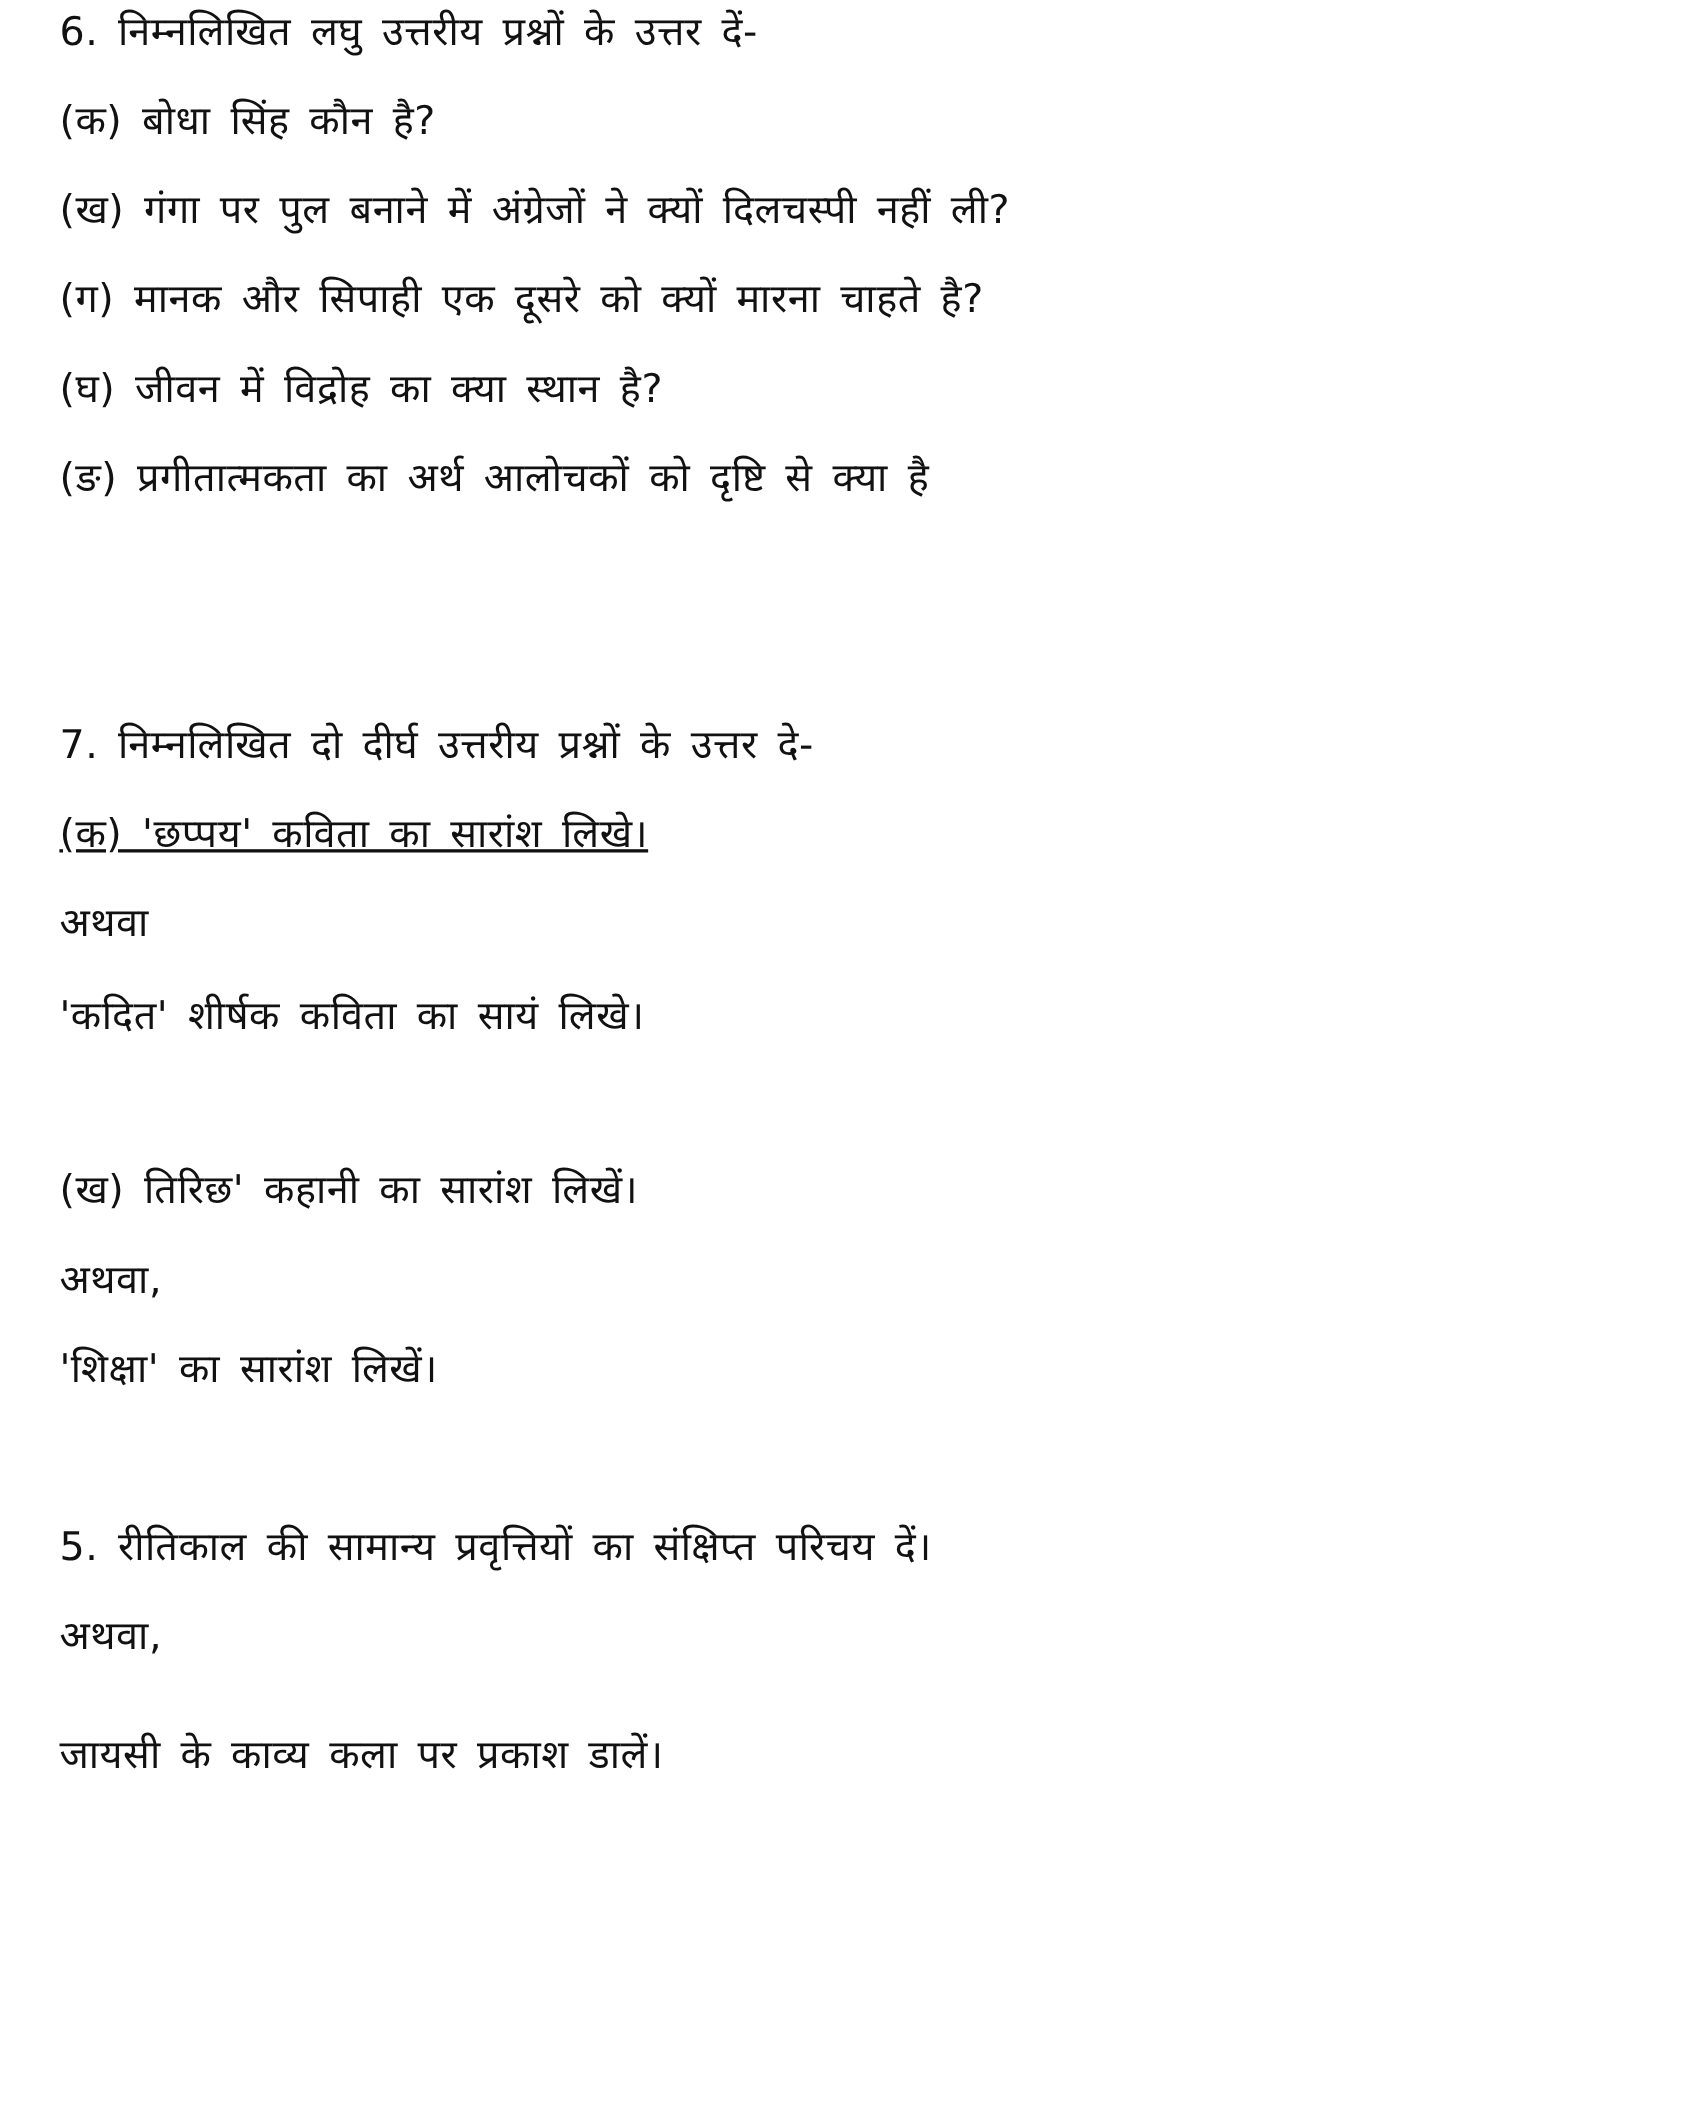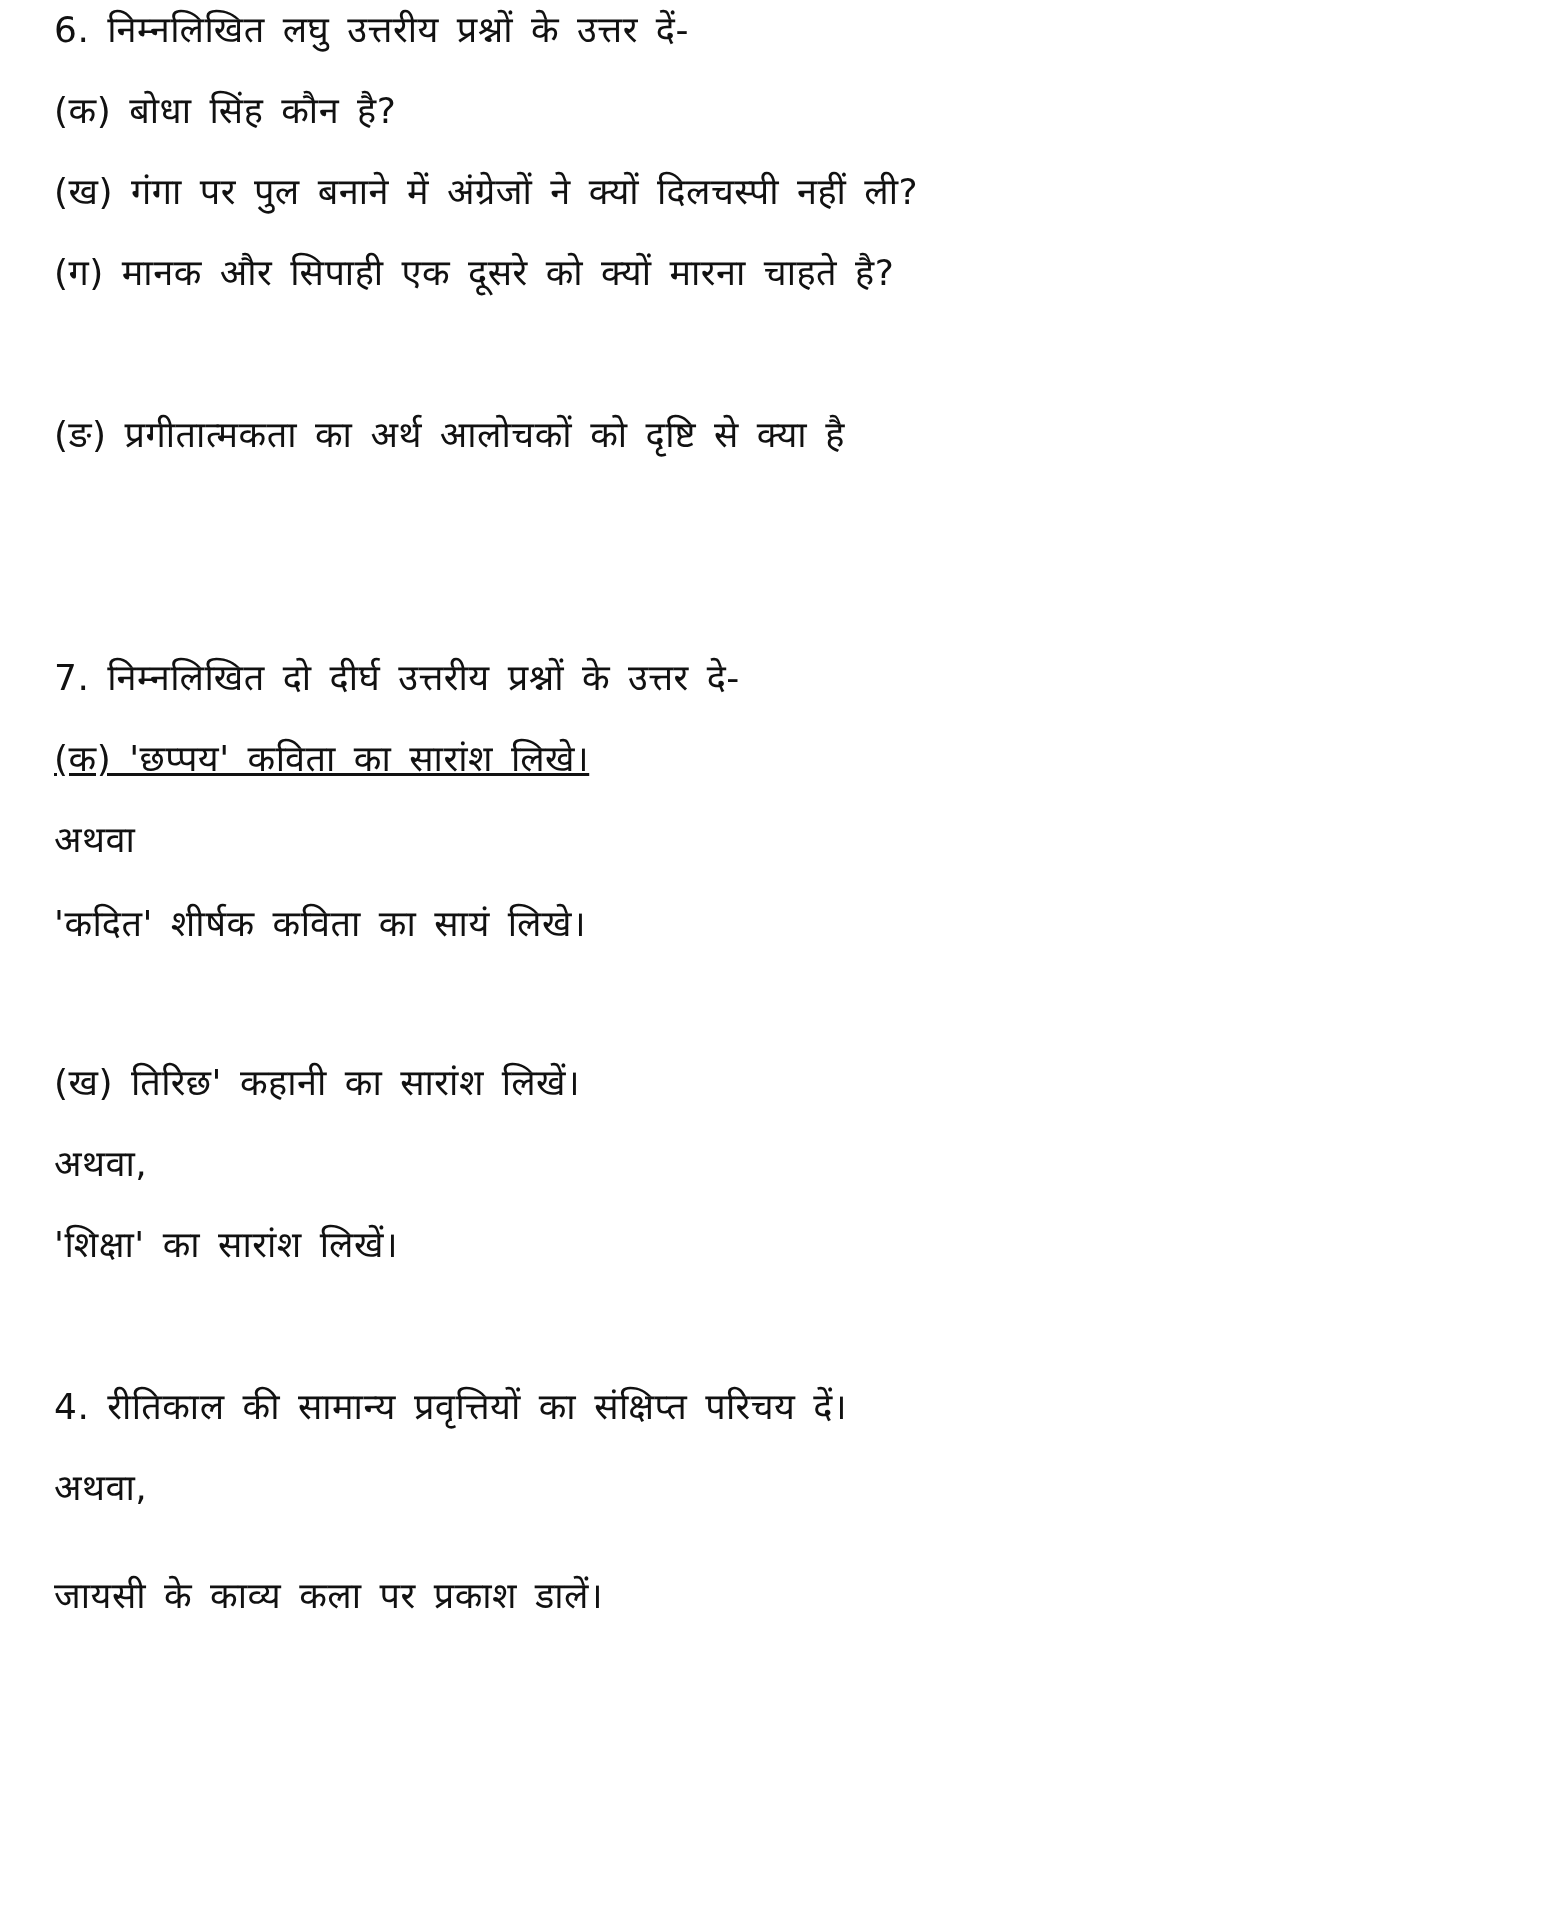--- a/index.html
+++ b/index.html
@@ -34,28 +34,29 @@
   </style>
 </head>
 <body>
 
 <div class="page">
 
   <div class="line" style="top:6px;">6. निम्नलिखित लघु उत्तरीय प्रश्नों के उत्तर दें-</div>
   <div class="line" style="top:87px;">(क) बोधा सिंह कौन है?</div>
   <div class="line" style="top:168px;">(ख) गंगा पर पुल बनाने में अंग्रेजों ने क्यों दिलचस्पी नहीं ली?</div>
   <div class="line" style="top:249px;">(ग) मानक और सिपाही एक दूसरे को क्यों मारना चाहते है?</div>
+  <div class="line" style="top:330px;">(घ) जीवन में विद्रोह का क्या स्थान है?</div>
   <div class="line" style="top:411px;text-align:right;">(ङ) प्रगीतात्मकता का अर्थ आलोचकों को दृष्टि से क्या है</div>
 
   <div class="line" style="top:654px;">7. निम्नलिखित दो दीर्घ उत्तरीय प्रश्नों के उत्तर दे-</div>
   <div class="line" style="top:735px;text-decoration:underline;">(क) 'छप्पय' कविता का सारांश लिखे।</div>
   <div class="line" style="top:816px;">अथवा</div>
   <div class="line" style="top:900px;">'कदित' शीर्षक कविता का सायं लिखे।</div>
 
   <div class="line" style="top:1059px;">(ख) तिरिछ' कहानी का सारांश लिखें।</div>
   <div class="line" style="top:1140px;">अथवा,</div>
   <div class="line" style="top:1221px;">'शिक्षा' का सारांश लिखें।</div>
 
-  <div class="line" style="top:1383px;">4. रीतिकाल की सामान्य प्रवृत्तियों का संक्षिप्त परिचय दें।</div>
+  <div class="line" style="top:1383px;">5. रीतिकाल की सामान्य प्रवृत्तियों का संक्षिप्त परिचय दें।</div>
   <div class="line" style="top:1464px;">अथवा,</div>
   <div class="line" style="top:1572px;">जायसी के काव्य कला पर प्रकाश डालें।</div>
 
 </div>
 
 </body></html>

